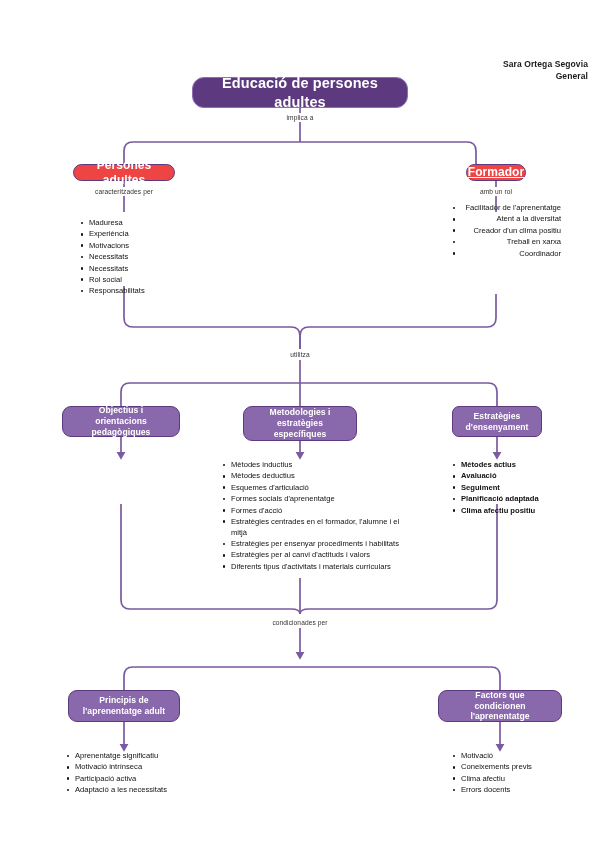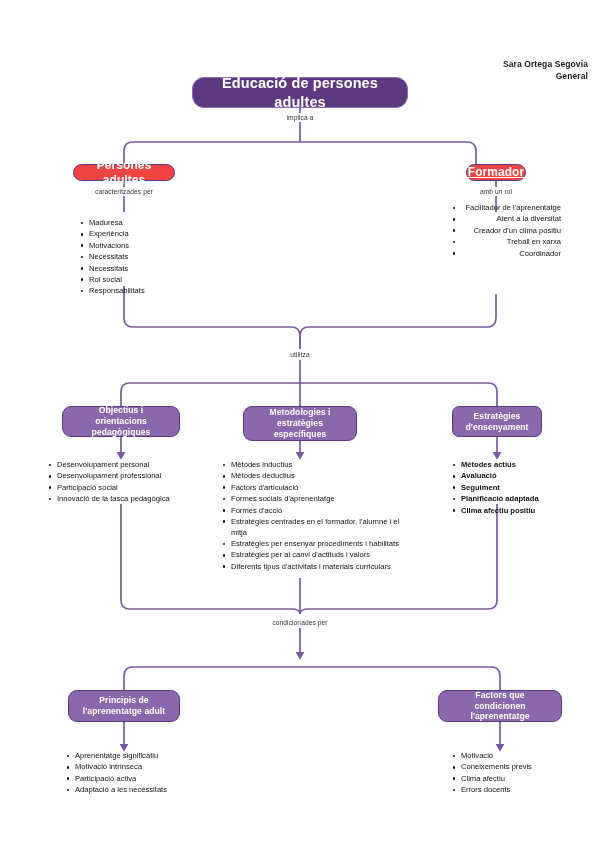--- a/index.html
+++ b/index.html
@@ -195,34 +195,28 @@
     <li>Creador d'un clima positiu</li>
     <li>Treball en xarxa</li>
     <li>Coordinador</li>
   </ul>
 
   <div class="edge-label" style="left:270px; top:351px; width:60px;">utilitza</div>
 
   <div class="node lvl3" style="left:62px; top:406px; width:118px; height:31px;">
     <span>Objectius i orientacions pedagògiques</span>
   </div>
-  <ul class="blist" style="left:44px; top:460px; width:180px;">
-    <li>Desenvolupament personal</li>
-    <li>Desenvolupament professional</li>
-    <li>Participació social</li>
-    <li>Innovació de la tasca pedagògica</li>
-  </ul>
 
   <div class="node lvl3" style="left:243px; top:406px; width:114px; height:35px;">
     <span>Metodologies i estratègies específiques</span>
   </div>
   <ul class="blist" style="left:218px; top:460px; width:178px;">
     <li>Mètodes inductius</li>
     <li>Mètodes deductius</li>
-    <li>Factors d'articulació</li>
+    <li>Esquemes d'articulació</li>
     <li>Formes socials d'aprenentatge</li>
     <li>Formes d'acció</li>
     <li>Estratègies centrades en el formador, l'alumne i el mitjà</li>
     <li>Estratègies per ensenyar procediments i habilitats</li>
     <li>Estratègies per al canvi d'actituds i valors</li>
     <li>Diferents tipus d'activitats i materials curriculars</li>
   </ul>
 
   <div class="node lvl3" style="left:452px; top:406px; width:90px; height:31px;border-radius:7px;">
     <span>Estratègies d'ensenyament</span>

